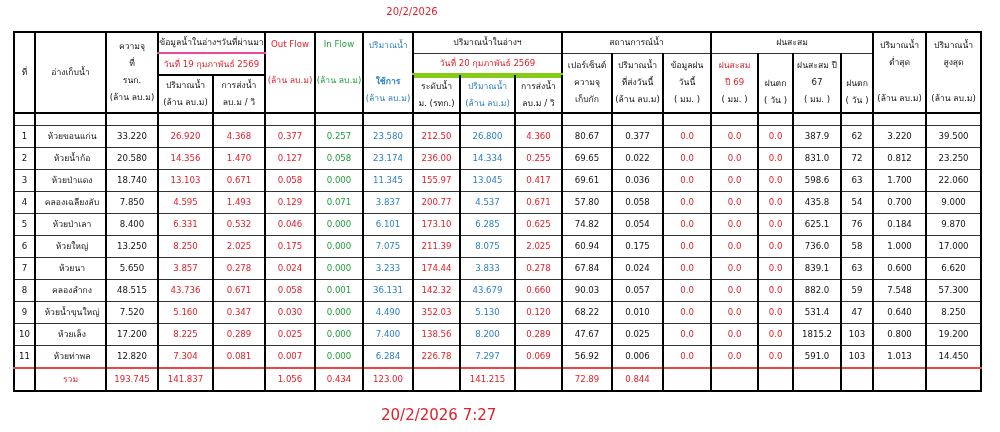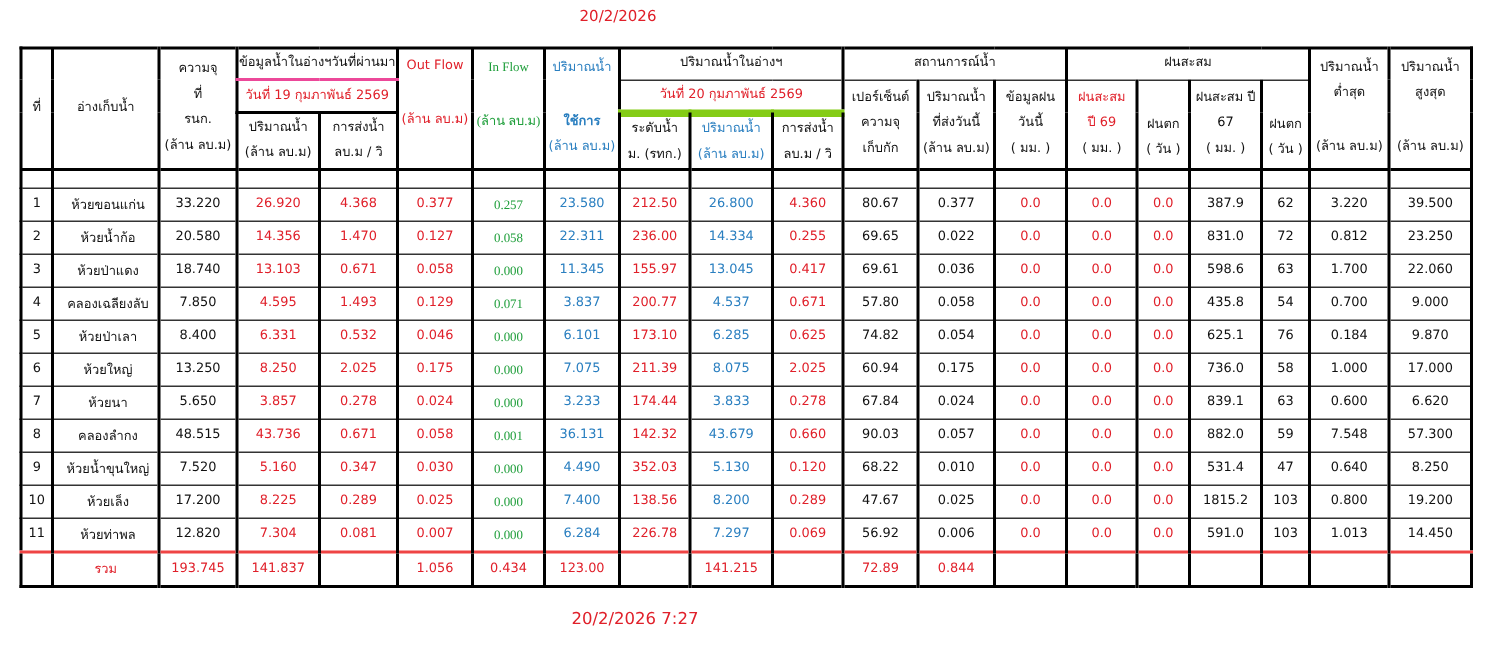--- a/index.html
+++ b/index.html
@@ -1,34 +1,34 @@
 <!DOCTYPE html>
 <html><head>
 <meta charset="utf-8">
 <style>
   html, body { margin: 0; padding: 0; background: #ffffff; }
   body { width: 1000px; height: 432px; position: relative; overflow: hidden;
          font-family: "DejaVu Sans", "Liberation Sans", sans-serif; font-size: 9px; color: #111; }
   .title { position: absolute; top: 6px; left: 0; width: 824px; text-align: center;
            color: #e0202a; font-size: 10px; }
-  .footer { position: absolute; top: 406px; left: 381px; color: #e0202a; font-size: 11px; text-align: center; }
+  .footer { position: absolute; top: 406px; left: 381px; color: #e0202a; font-size: 15px; text-align: center; }
   table.main { position: absolute; top: 31px; left: 13px; width: 967px; border-collapse: collapse;
                table-layout: fixed; border: 2px solid #000; }
   table.main td, table.main th { border: 1px solid #333; padding: 0; text-align: center;
                font-weight: normal; overflow: hidden; white-space: nowrap; font-size: 8.6px; }
   table.main th { line-height: 17px; margin-top: 11px; }
   .hdr-row td, .hdr-row th { height: 19px; }
   .thick-l { border-left: 2px solid #000 !important; }
   .thick-b { border-bottom: 2px solid #000 !important; }
   tr.blank td { height: 11px; }
   tr.data td { height: 21px; }
   tr.sum td { height: 21px; border-top: 2px solid #ef4444; }
   .name { text-align: left; padding-left: 3px !important; }
   .red { color: #e0202a; }
-  .green { color: #1e9e3a; font-family: Liberation Serif, serif; }
+  .green { color: #1e9e3a; }
   .blue { color: #2a7fc0; }
   .black { color: #111; }
   .bold { font-weight: bold; }
   .stack { line-height: 19px; }
 </style>
 </head>
 <body>
 
 <div class="title">20/2/2026</div>
 
@@ -209,21 +209,21 @@
         <td class="black thick-l">39.500</td>
       </tr>
       <tr class="data">
         <td class="black">2</td>
         <td class="black name thick-l">ห้วยน้ำก้อ</td>
         <td class="black thick-l">20.580</td>
         <td class="red thick-l">14.356</td>
         <td class="red thick-l">1.470</td>
         <td class="red thick-l">0.127</td>
         <td class="green thick-l">0.058</td>
-        <td class="blue thick-l">22.311</td>
+        <td class="blue thick-l">23.174</td>
         <td class="red thick-l">236.00</td>
         <td class="blue thick-l">14.334</td>
         <td class="red thick-l">0.255</td>
         <td class="black thick-l">69.65</td>
         <td class="black thick-l">0.022</td>
         <td class="red thick-l">0.0</td>
         <td class="red thick-l">0.0</td>
         <td class="red thick-l">0.0</td>
         <td class="black thick-l">831.0</td>
         <td class="black thick-l">72</td>

